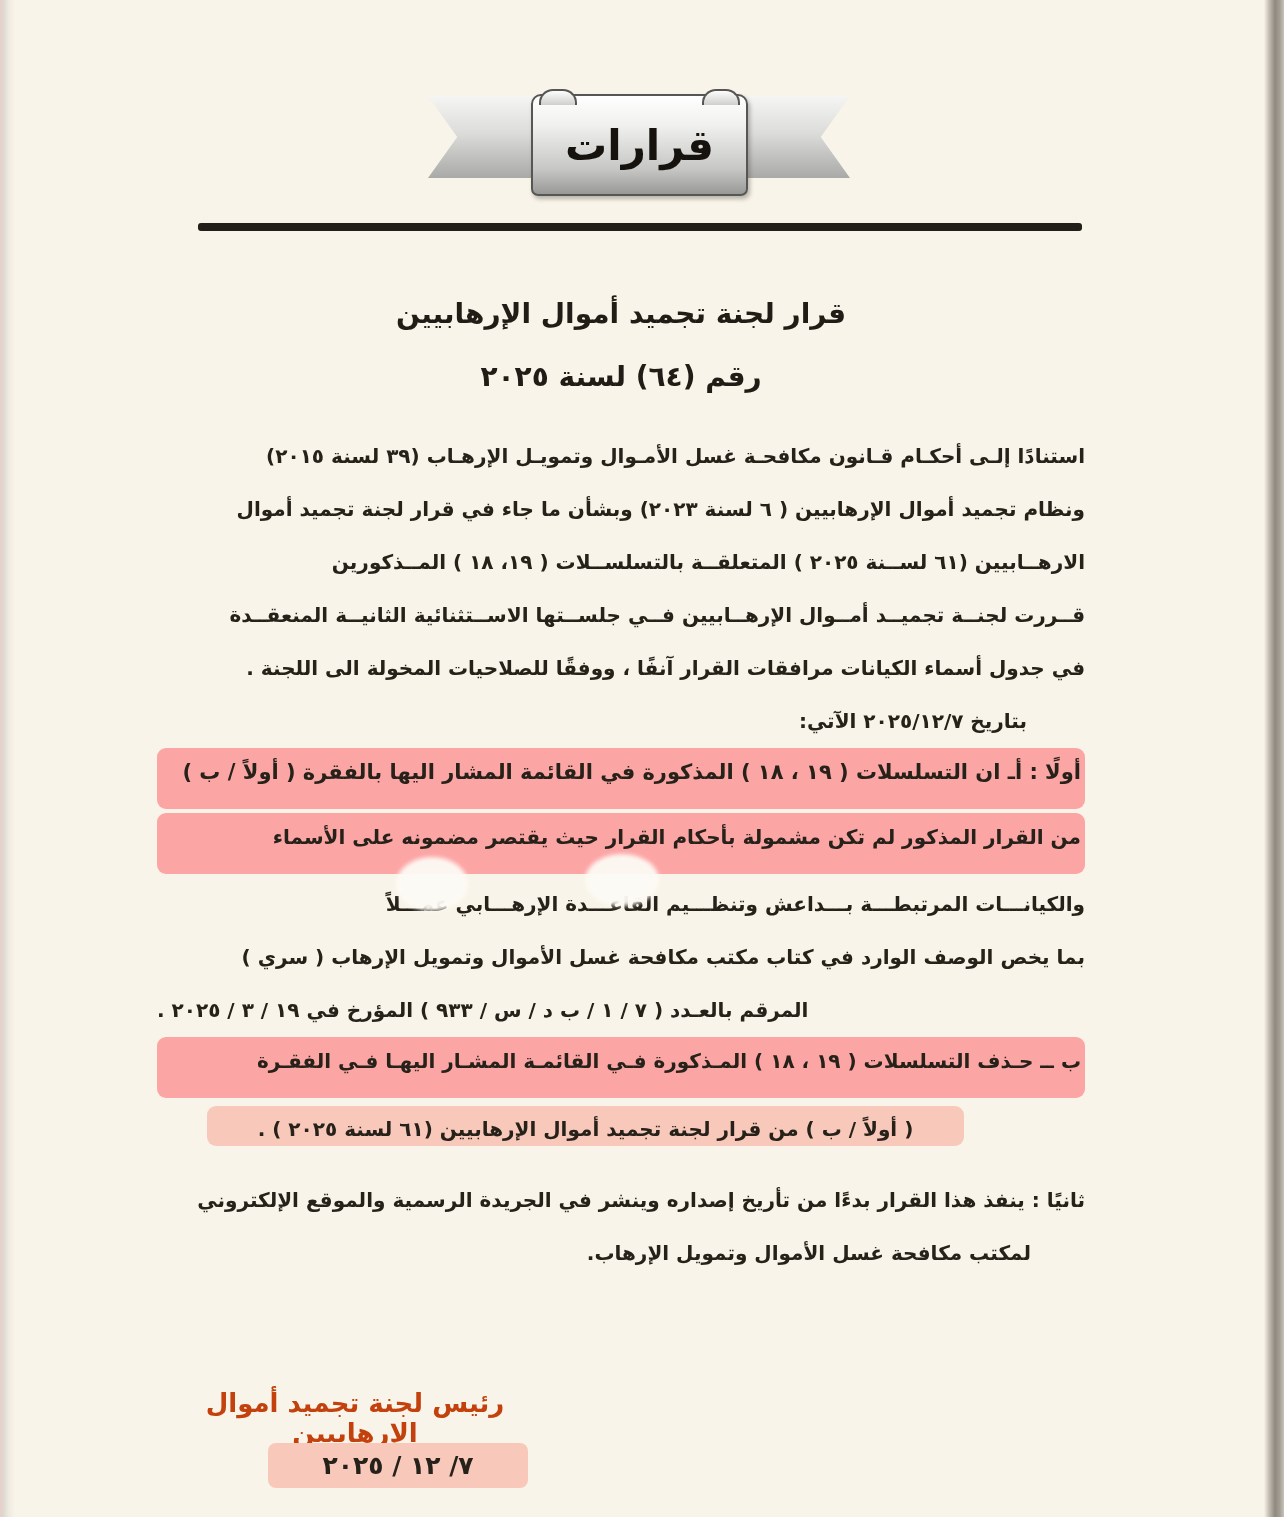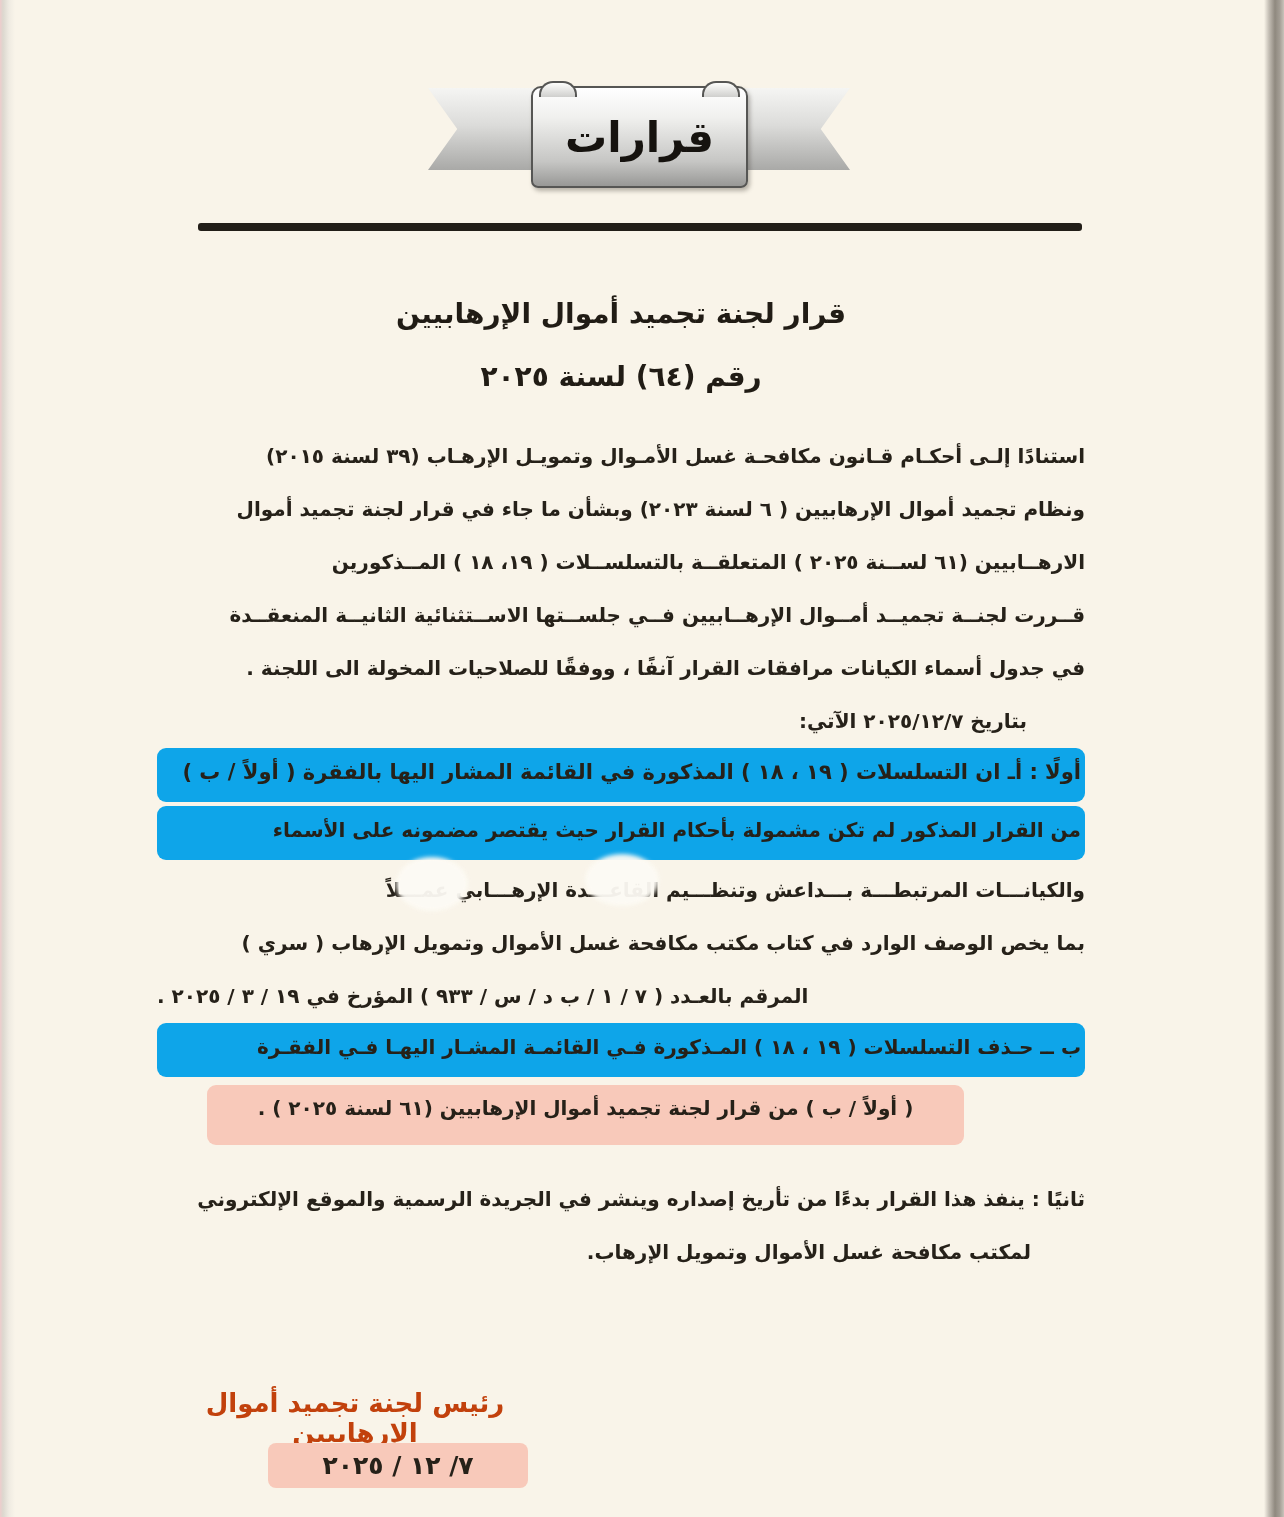--- a/index.html
+++ b/index.html
@@ -7,21 +7,21 @@
   .page{
     position:relative;width:1284px;height:1517px;margin:0 auto;
     background:#f9f4e9;overflow:hidden;color:#262119;direction:rtl;
   }
   
   .edge-left{position:absolute;left:0;top:0;width:15px;height:100%;
     background:linear-gradient(90deg,#d9d5cc 0%,#ecc 0%,#dcd8cf 20%,#efebe2 60%,rgba(249,244,233,0) 100%);}
   .edge-right{position:absolute;right:0;top:0;width:20px;height:100%;
     background:linear-gradient(90deg,rgba(249,244,233,0) 0%,#c3bdb4 25%,#8f897f 55%,#a39d94 78%,#c9c4bb 100%);}
   
-  .banner{position:absolute;left:0;top:0;width:100%;height:200px;}
+  .banner{position:absolute;left:0;top:8px;width:100%;height:200px;}
   .tail{position:absolute;top:88px;height:82px;
     background:linear-gradient(180deg,#f5f5f3 0%,#dcdcda 45%,#a9a9a7 100%);
     filter:drop-shadow(1px 2px 2px rgba(60,55,45,.45));}
   .tail-left{left:428px;width:122px;clip-path:polygon(0 0,100% 0,100% 100%,0 100%,24% 50%);}
   .tail-right{left:728px;width:122px;clip-path:polygon(0 0,100% 0,76% 50%,100% 100%,0 100%);}
   .scroll{position:absolute;left:531px;top:86px;width:213px;height:98px;
     background:linear-gradient(180deg,#ffffff 0%,#f0f0ee 30%,#c6c6c4 75%,#989896 100%);
     border:2px solid #565654;border-radius:10px 10px 7px 7px;
     display:flex;align-items:center;justify-content:center;
     box-shadow:2px 3px 4px rgba(60,55,45,.35);}
@@ -35,23 +35,23 @@
     background:#221e18;border-radius:3px;}
   
   .title{position:absolute;left:157px;width:928px;text-align:center;
     font-weight:bold;font-size:28px;color:#211c15;}
   .title-1{top:297px;} .title-2{top:360px;}
   
   .content{position:absolute;left:157px;top:430px;width:928px;}
   .line{height:53px;line-height:53px;font-size:20px;font-weight:bold;
     white-space:nowrap;text-align:right;color:#262119;}
   .fs-sm{font-size:21px;}
-  .hl{background:#0ea5e9;border-radius:9px;height:54px;line-height:49px;margin-bottom:4px;
+  .hl{background:#fca5a5;border-radius:9px;height:61px;line-height:49px;margin-bottom:4px;
     padding-right:4px;}
-  .hl-d{background:#f8c9ba;border-radius:9px;height:60px;line-height:46px;
+  .hl-d{background:#f8c9ba;border-radius:9px;height:40px;line-height:46px;
     margin:8px 121px 0 50px;text-align:center;white-space:nowrap;}
   .indent-58{padding-right:58px;} .indent-54{padding-right:54px;}
   .centered{text-align:left;}
   .gap-top{margin-top:28px;}
   
   .redaction{position:absolute;background:#fdfbf5;border-radius:50%;
     filter:blur(2px);opacity:.95;}
   .redaction-1{left:585px;top:854px;width:74px;height:52px;}
   .redaction-2{left:396px;top:857px;width:72px;height:54px;}
   

